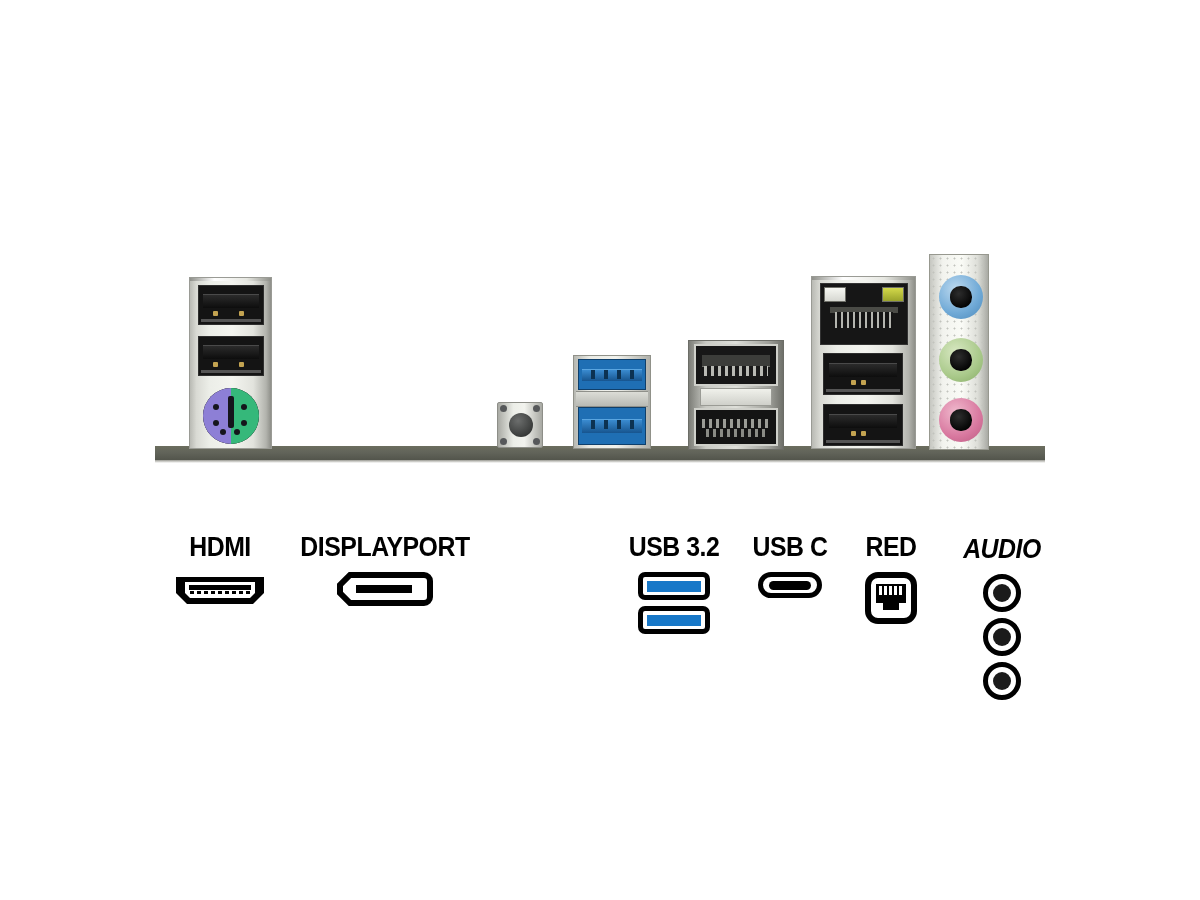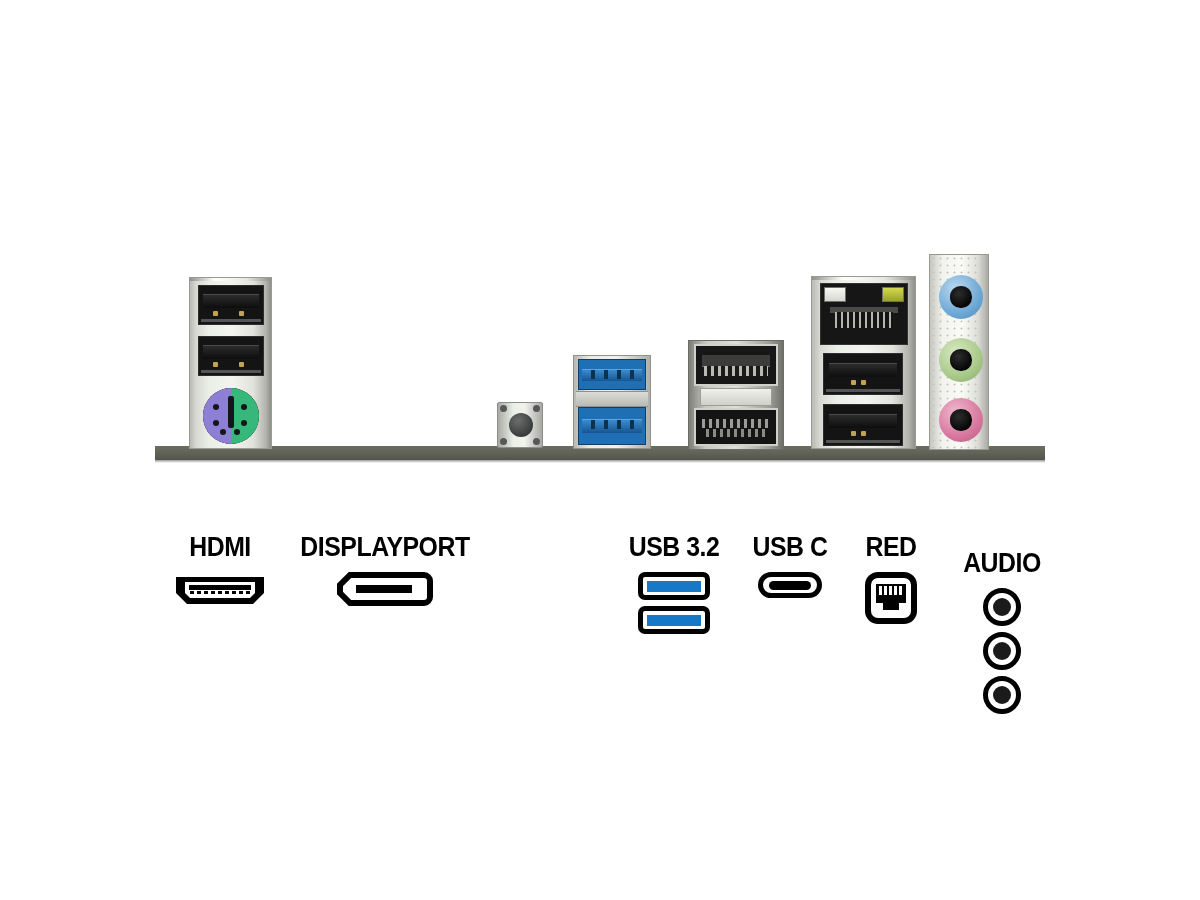--- a/index.html
+++ b/index.html
@@ -577,21 +577,21 @@
 
   <div class="legend-group" style="left:735px; top:34px; width:110px;">
     <div class="legend-label">USB C</div>
     <div class="legend-icons">
       <span class="ic-usbc">
           <i></i>
         </span>
     </div>
   </div>
 
-  <div class="legend-group" style="left:944px; top:50px; width:116px;">
+  <div class="legend-group" style="left:944px; top:36px; width:116px;font-style:italic;">
     <div class="legend-label">AUDIO</div>
     <div class="legend-icons">
       <span class="ic-jack">
           <i></i>
         </span>
       <span class="ic-jack">
           <i></i>
         </span>
       <span class="ic-jack">
           <i></i>

